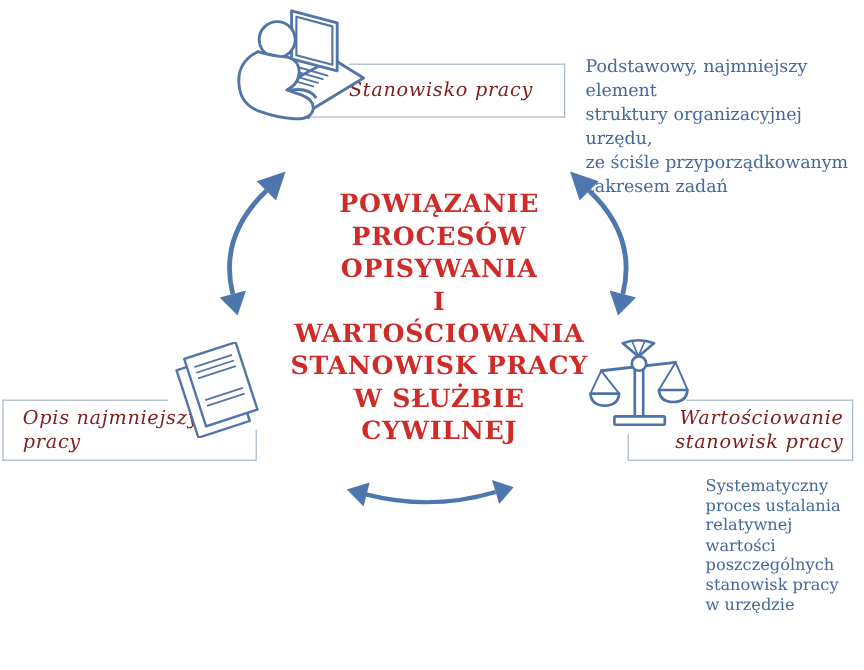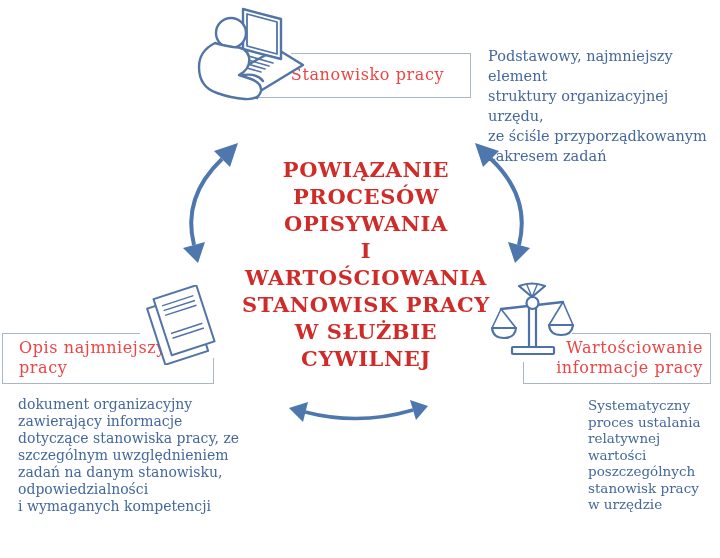--- a/index.html
+++ b/index.html
@@ -3,22 +3,23 @@
 <meta charset="utf-8">
 <style>
   html,body{margin:0;padding:0;background:#fff;}
   .stage{
     position:relative;width:720px;height:558px;background:#ffffff;
     font-family:"DejaVu Serif","Liberation Serif",serif;overflow:hidden;
   }
   .seg{position:absolute;background:#a9b6c9;}
   .label-box{
     position:absolute;display:flex;align-items:center;
-    color:#ef4444;font-size:16px;letter-spacing:0.6px;line-height:20px;
+    color:#7f1d1d;font-size:16px;letter-spacing:0.6px;line-height:20px;
     white-space:pre-line;
+    font-style:italic;
   }
   .desc{
     position:absolute;color:#44689c;font-size:14px;line-height:17px;
     white-space:pre-line;
   }
   .title-center{
     position:absolute;left:236px;top:156px;width:260px;
     color:#cf2b28;font-weight:bold;font-size:21px;line-height:27px;
     letter-spacing:0.6px;text-align:center;white-space:pre-line;
   }
@@ -77,35 +78,28 @@
     <div class="icon" style="left:139px;top:285px;">
       <svg width="90" height="80" viewBox="0 0 90 80">
         <g transform="rotate(-18 45 40)" fill="#ffffff" stroke="#5274a6" stroke-width="2" stroke-linejoin="round">
           <rect x="15" y="13" width="45" height="59"></rect>
           <rect x="24" y="6" width="45" height="59"></rect>
           <path d="M30 15 H63 M30 20 H63 M30 25 H63 M30 44 H63 M30 49 H63" fill="none" stroke-width="1.5"></path>
         </g>
       </svg>
     </div>
   </div>
-  <div class="desc" style="left:18px;top:396px;width:228px;">dokument organizacyjny
-zawierający informacje
-dotyczące stanowiska pracy, ze
-szczególnym uwzględnieniem
-zadań na danym stanowisku,
-odpowiedzialności
-i wymaganych kompetencji</div>
 
   <div>
     <div class="seg" style="left:572px;top:333px;width:139px;height:1px;"></div>
     <div class="seg" style="left:710px;top:333px;width:1px;height:51px;"></div>
     <div class="seg" style="left:523px;top:383px;width:188px;height:1px;"></div>
     <div class="seg" style="left:523px;top:362px;width:1px;height:21px;"></div>
     <div class="label-box" style="left:523px;top:333px;width:187px;height:50px;justify-content:flex-end;text-align:right;padding-right:7px;box-sizing:border-box;">Wartościowanie
-informacje pracy</div>
+stanowisk pracy</div>
 
     <div class="icon" style="left:490px;top:281px;">
       <svg width="84" height="76" viewBox="0 0 84 76">
         <g fill="#ffffff" stroke="#4d72a8" stroke-width="2.2" stroke-linejoin="round" stroke-linecap="round">
           <path d="M42 16 L29 5 Q42 0 55 5 Z"></path>
           <path d="M42 16 L37 4 M42 16 L47 4" fill="none" stroke-width="1.4"></path>
           <path d="M11 28 L73 21" fill="none" stroke-width="2.4"></path>
           <path d="M11 28 L2 47 M11 28 L26 47" fill="none" stroke-width="1.6"></path>
           <path d="M2 47 Q3 57 14 57 Q25 57 26 47 Z"></path>
           <path d="M73 21 L59 44 M73 21 L83 44" fill="none" stroke-width="1.6"></path>

